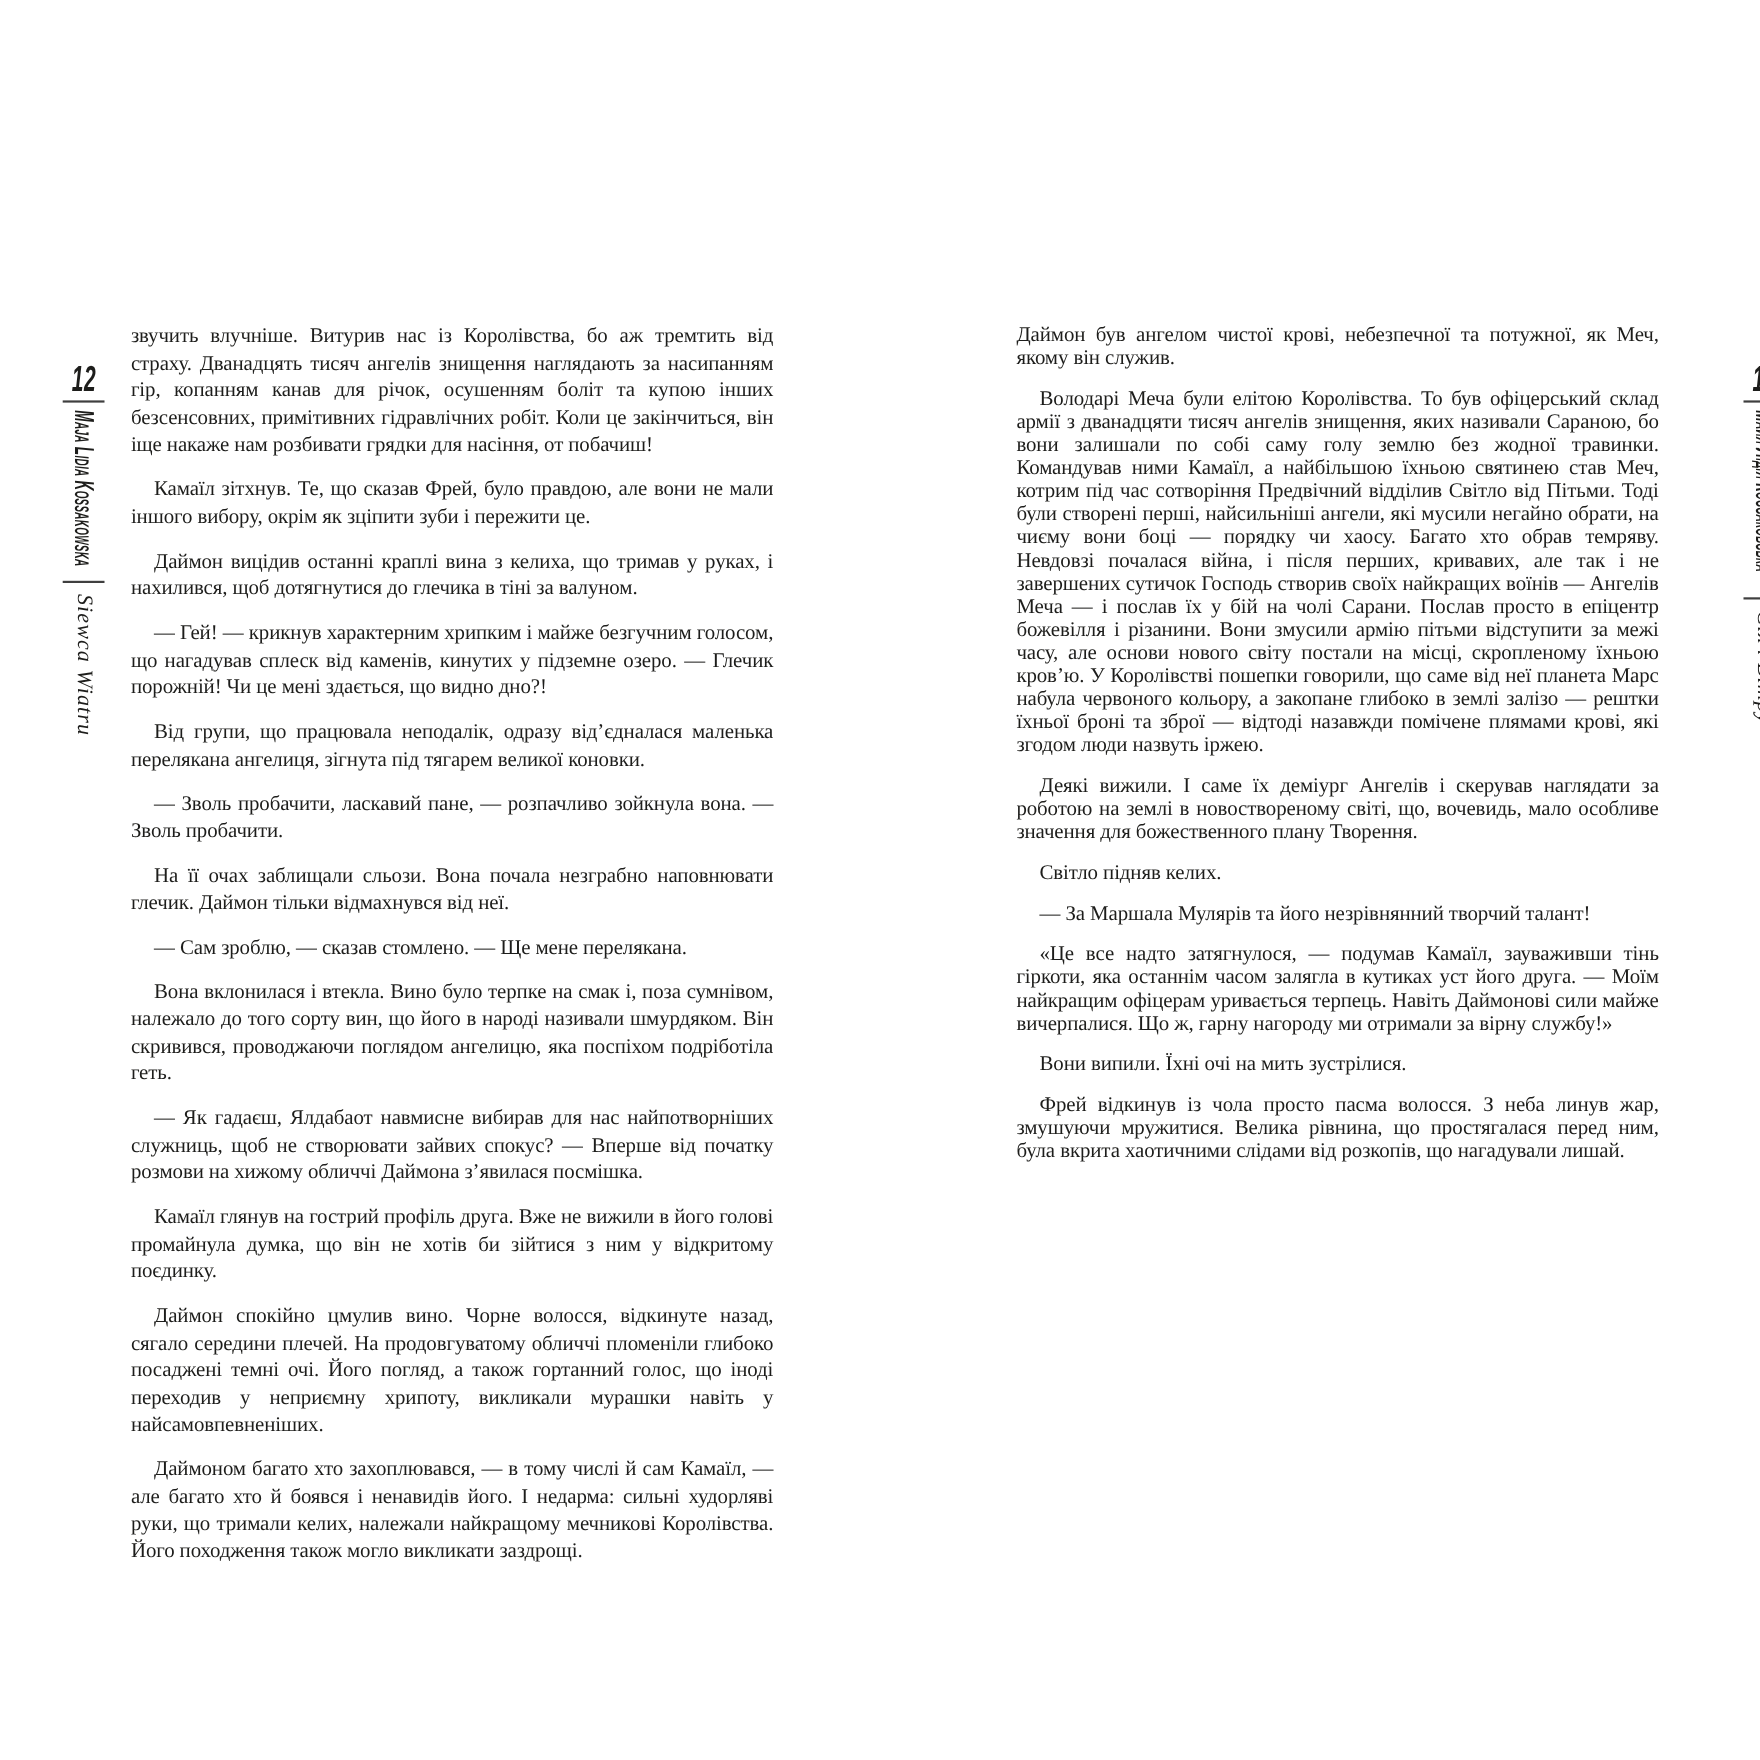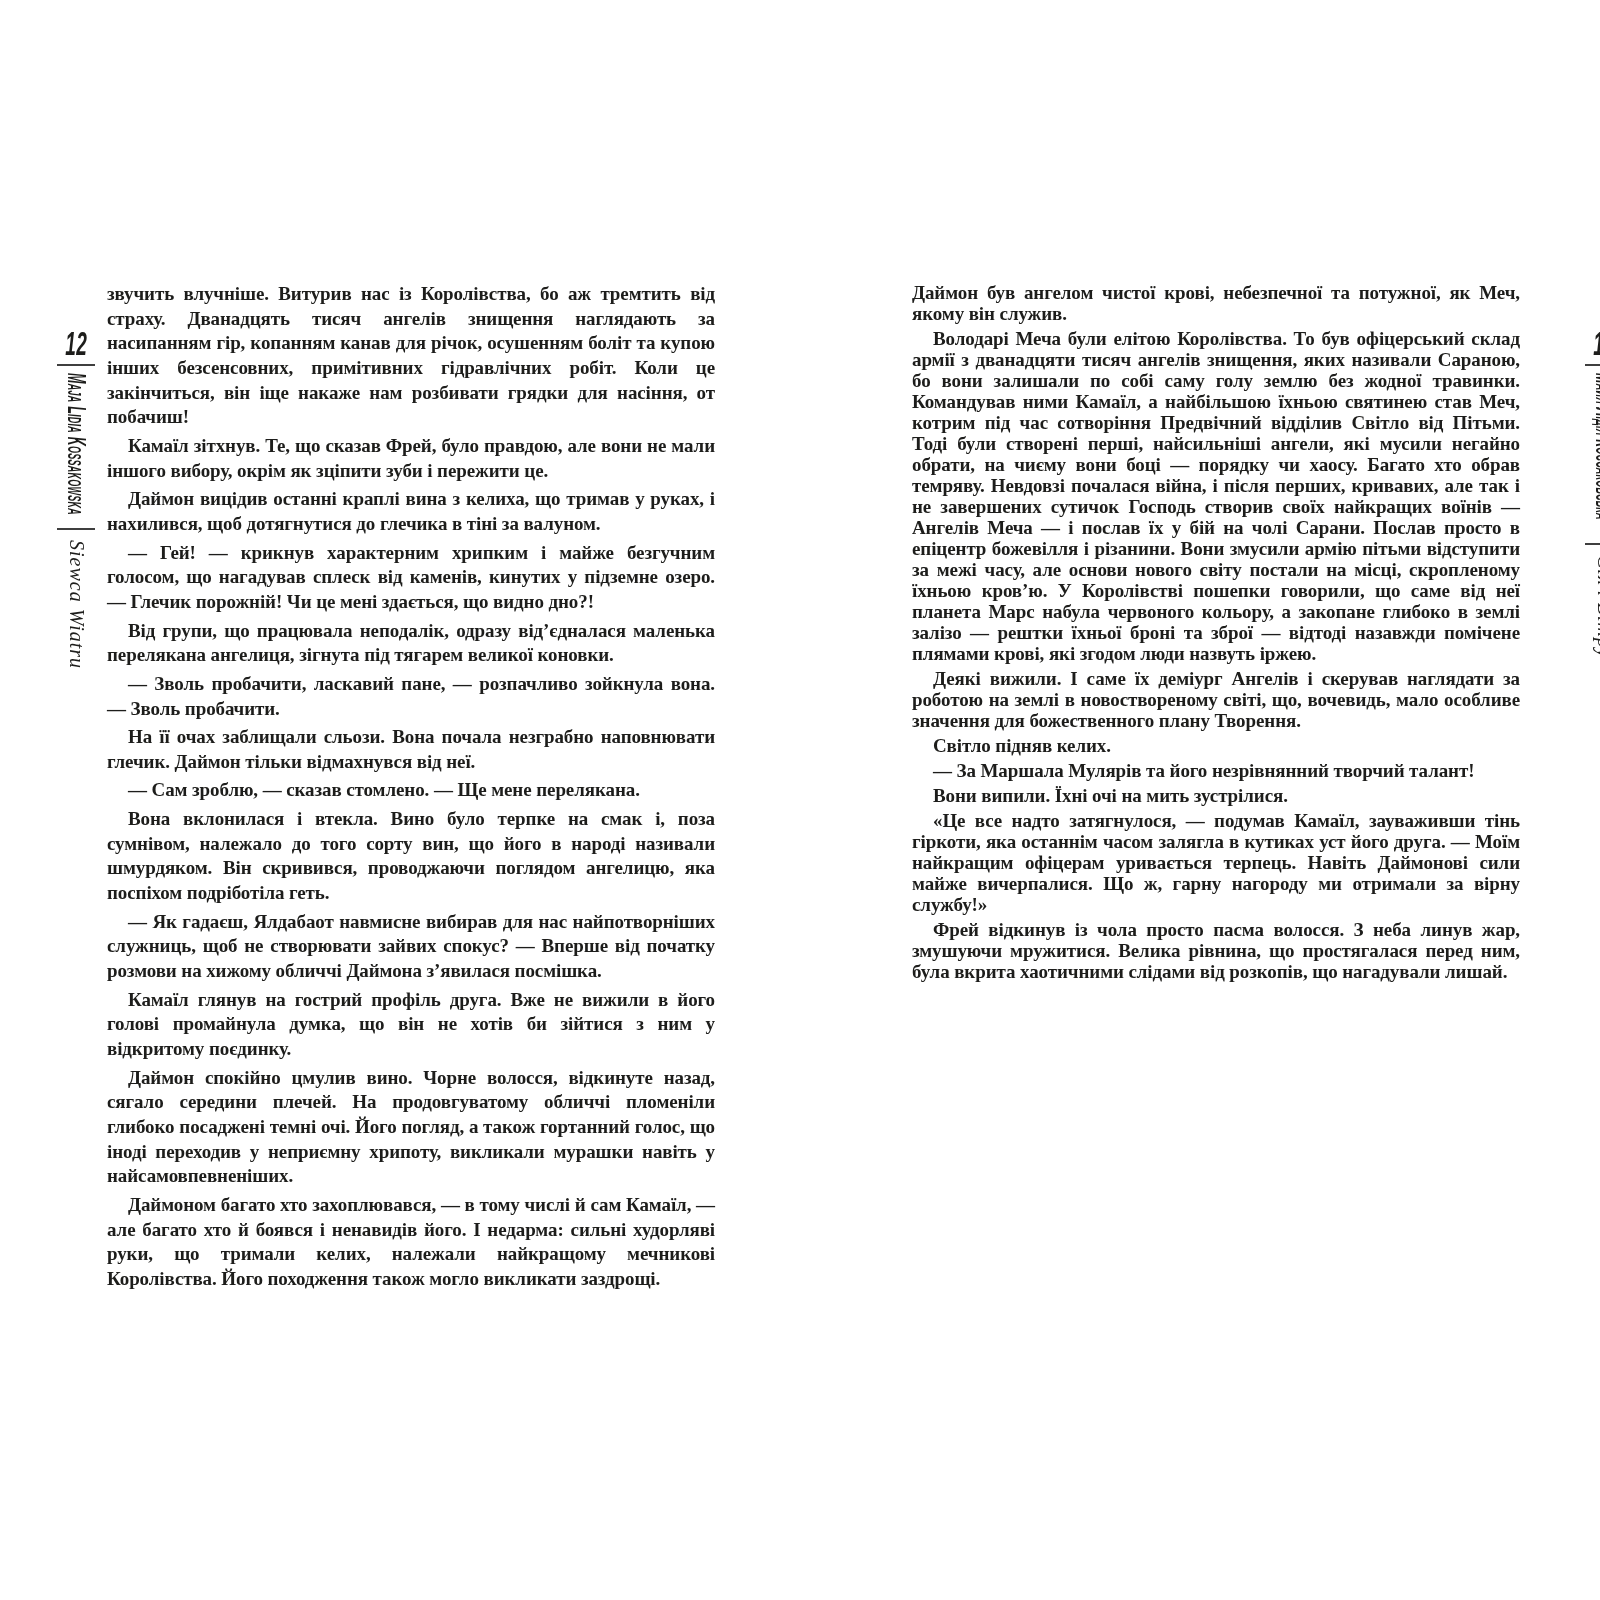--- a/index.html
+++ b/index.html
@@ -20,21 +20,21 @@
   .text-block {
     position: absolute;
     top: 278px;
     width: 616px;
     text-align: justify;
     font-size: 19px;
     letter-spacing: -0.1px;
   }
   #left-text  { left: 103px; line-height: 24.65px; }
   #right-text { left: 908px; line-height: 21px; }
-  .text-block p { margin: 4px; padding: 0; font-weight: bold; }
+  .text-block p { margin: 16px; padding: 0; }
   .text-block p.indent { text-indent: 21px; }
 
   
   .sidebar {
     position: absolute;
     top: 327px;
     width: 60px;
     display: flex;
     flex-direction: column;
     align-items: center;
@@ -120,22 +120,22 @@
     <p class="indent">Даймон спокійно цмулив вино. Чорне волосся, відкинуте назад, сягало середини плечей. На продовгуватому обличчі пломеніли глибоко посаджені темні очі. Його погляд, а також гортанний голос, що іноді переходив у неприємну хрипоту, викликали мурашки навіть у найсамовпевненіших.</p>
     <p class="indent">Даймоном багато хто захоплювався, — в тому числі й сам Камаїл, — але багато хто й боявся і ненавидів його. І недарма: сильні худорляві руки, що тримали келих, належали найкращому мечникові Королівства. Його походження також могло викликати заздрощі.</p>
   </div>
 
 <div class="text-block" id="right-text">
     <p class="no-indent">Даймон був ангелом чистої крові, небезпечної та потужної, як Меч, якому він служив.</p>
     <p class="indent">Володарі Меча були елітою Королівства. То був офіцерський склад армії з дванадцяти тисяч ангелів знищення, яких називали Сараною, бо вони залишали по собі саму голу землю без жодної травинки. Командував ними Камаїл, а найбільшою їхньою святинею став Меч, котрим під час сотворіння Предвічний відділив Світло від Пітьми. Тоді були створені перші, найсильніші ангели, які мусили негайно обрати, на чиєму вони боці — порядку чи хаосу. Багато хто обрав темряву. Невдовзі почалася війна, і після перших, кривавих, але так і не завершених сутичок Господь створив своїх найкращих воїнів — Ангелів Меча — і послав їх у бій на чолі Сарани. Послав просто в епіцентр божевілля і різанини. Вони змусили армію пітьми відступити за межі часу, але основи нового світу постали на місці, скропленому їхньою кров’ю. У Королівстві пошепки говорили, що саме від неї планета Марс набула червоного кольору, а закопане глибоко в землі залізо — рештки їхньої броні та зброї — відтоді назавжди помічене плямами крові, які згодом люди назвуть іржею.</p>
     <p class="indent">Деякі вижили. І саме їх деміург Ангелів і скерував наглядати за роботою на землі в новоствореному світі, що, вочевидь, мало особливе значення для божественного плану Творення.</p>
     <p class="indent">Світло підняв келих.</p>
     <p class="indent">— За Маршала Мулярів та його незрівнянний творчий талант!</p>
+    <p class="indent">«Це все надто затягнулося, — подумав Камаїл, зауваживши тінь гіркоти, яка останнім часом залягла в кутиках уст його друга. — Моїм найкращим офіцерам уривається терпець. Навіть Даймонові сили майже вичерпалися. Що ж, гарну нагороду ми отримали за вірну службу!»</p>
     <p class="indent">Вони випили. Їхні очі на мить зустрілися.</p>
-    <p class="indent">«Це все надто затягнулося, — подумав Камаїл, зауваживши тінь гіркоти, яка останнім часом залягла в кутиках уст його друга. — Моїм найкращим офіцерам уривається терпець. Навіть Даймонові сили майже вичерпалися. Що ж, гарну нагороду ми отримали за вірну службу!»</p>
     <p class="indent">Фрей відкинув із чола просто пасма волосся. З неба линув жар, змушуючи мружитися. Велика рівнина, що простягалася перед ним, була вкрита хаотичними слідами від розкопів, що нагадували лишай.</p>
   </div>
 
 <div class="sidebar" id="right-sidebar">
   <div class="page-num">13</div>
   <div class="rule rule-1"></div>
   <div class="vwrap author-wrap">
     <span class="vtext author-v">Майя Лідія Коссаковська</span>
   </div>
   <div class="rule rule-2"></div>

